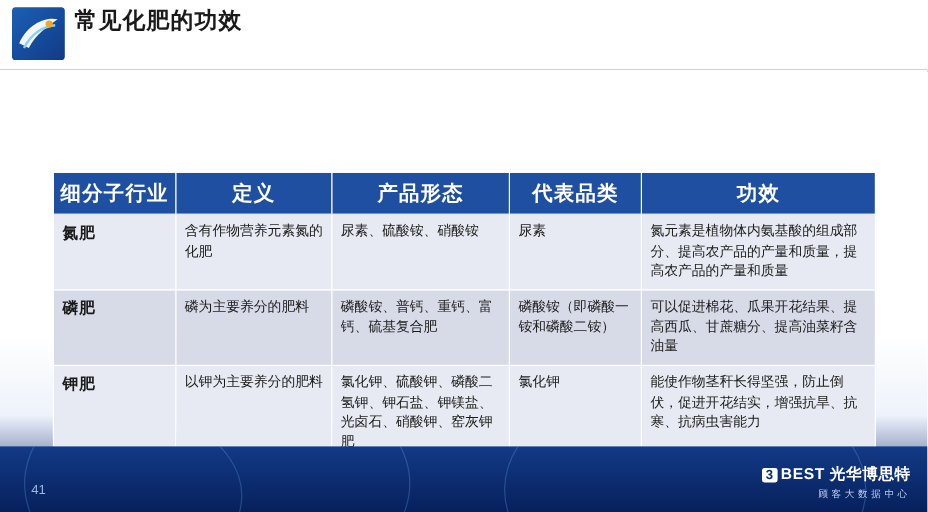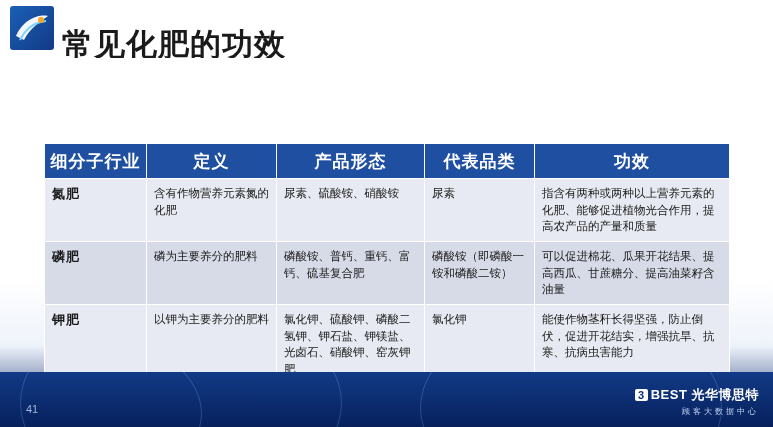--- a/index.html
+++ b/index.html
@@ -40,22 +40,22 @@
     overflow: hidden;
   }
   .logo-badge .swoosh {
     position: absolute;
     left: 4px; top: 6px;
     width: 36px; height: 32px;
   }
   .header-title {
     position: absolute;
     left: 62px;
-    top: 24px;
-    font-size: 31px;
+    top: 4px;
+    font-size: 19px;
     font-weight: bold;
     color: #1a1a1a;
     letter-spacing: 1px;
   }
   
   .body-area {
     position: absolute;
     left: 0; top: 58px;
     width: 773px;
     height: 369px;
@@ -191,21 +191,21 @@
             <th>代表品类</th>
             <th>功效</th>
           </tr>
         </thead>
         <tbody>
           <tr class="row-a">
             <td class="col-name">氮肥</td>
             <td>含有作物营养元素氮的化肥</td>
             <td>尿素、硫酸铵、硝酸铵</td>
             <td>尿素</td>
-            <td>指含有两种或两种以上营养元素的化肥、能够促进植物光合作用，提高农产品的产量和质量</td>
+            <td>氮元素是植物体内氨基酸的组成部分、提高农产品的产量和质量，提高农产品的产量和质量</td>
           </tr>
           <tr class="row-b">
             <td class="col-name">磷肥</td>
             <td>磷为主要养分的肥料</td>
             <td>磷酸铵、普钙、重钙、富钙、硫基复合肥</td>
             <td>磷酸铵（即磷酸一铵和磷酸二铵）</td>
             <td>可以促进棉花、瓜果开花结果、提高西瓜、甘蔗糖分、提高油菜籽含油量</td>
           </tr>
           <tr class="row-a">
             <td class="col-name">钾肥</td>

